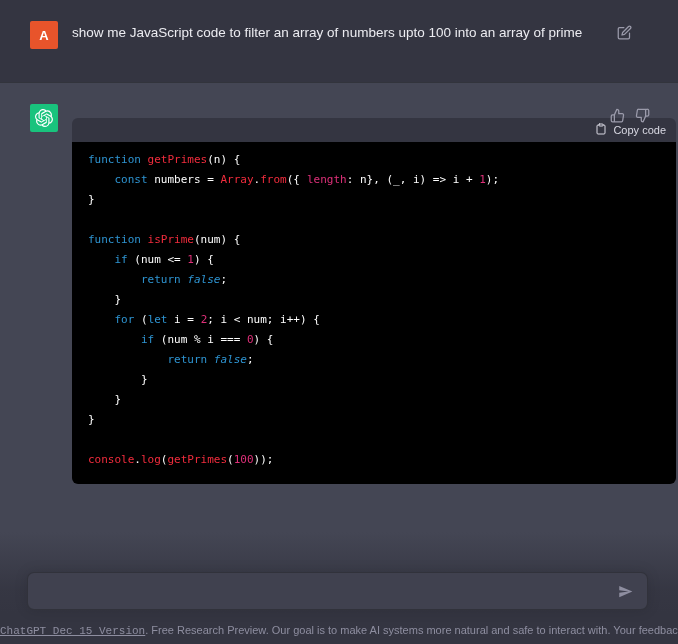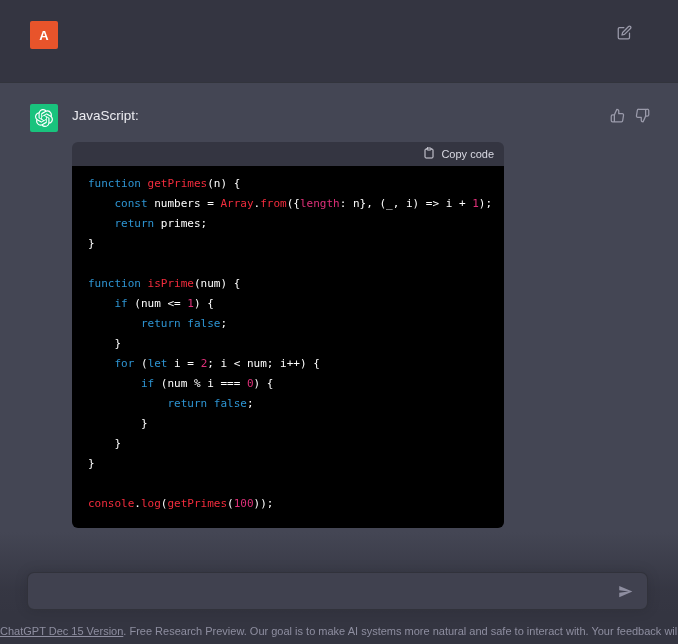--- a/index.html
+++ b/index.html
@@ -25,43 +25,43 @@
   .avatar-assistant { background:var(--assistant-avatar-bg,#19c37d); color:#fff; }
   .avatar-assistant svg { width:18px; height:18px; display:block; }
   .msg-col { margin-left:14px; width:524px; }
   .msg-line { color:#ececf1; font-size:13.5px; line-height:24px; white-space:nowrap; }
   .row-actions { margin-left:auto; display:flex; gap:10px; color:#9b9bab; padding-top:4px; }
   .icon-btn { background:none; border:none; color:#9b9bab; cursor:pointer; padding:0; line-height:0; }
   .icon-btn svg { width:15px; height:15px; }
   .row-user .row-actions { margin-right:18px; }
 
   
-  .code-block { width:432px; margin-top:14px; border-radius:6px; overflow:hidden; }
+  .code-block { width:604px; margin-top:14px; border-radius:6px; overflow:hidden; }
   .code-header {
     display:flex; align-items:center; justify-content:flex-end; gap:6px;
     height:24px; background:#343541; padding:0 10px;
     color:#d9d9e3; font-size:11px;
   }
   .copy-btn {
     display:flex; align-items:center; gap:6px; background:none; border:none;
     color:#d9d9e3; font-size:11px; cursor:pointer; font-family:"Liberation Sans",sans-serif;
   }
   .copy-btn svg { width:12px; height:12px; }
   .code-body {
     background:var(--code-bg,#000); padding:8px 16px 14px 16px;
     font-family:"DejaVu Sans Mono","Liberation Mono",monospace;
     font-size:11px;
   }
   .code-line { line-height:20px; white-space:pre; color:#fff; }
   .tok-pl  { color:#ffffff; }
   .tok-kw  { color:var(--kw,#2e95d3); }
-  .tok-lit { color:var(--kw,#2e95d3); }
+  .tok-lit { color:var(--kw,#2e95d3);font-style:italic; }
   .tok-fn  { color:var(--fn,#f22c3d); }
   .tok-num { color:var(--num,#df3079); }
-  .tok-attr{ color:var(--num,#df3079); }
+  .tok-attr{ color:var(--num,#df3079);margin-left:7px; }
 
   
   .bottom-overlay {
     position:absolute; left:0; right:0; bottom:0; height:112px;
     background:linear-gradient(180deg, rgba(52,53,65,0) 0%, rgba(52,53,65,.9) 52%, #343541 72%);
     pointer-events:none;
   }
   .composer {
     position:absolute; left:27px; top:572px; width:621px; height:38px;
     background:var(--input-bg,#40414f); border:1px solid rgba(32,33,35,.45);
@@ -78,32 +78,33 @@
     padding:0 14px 0 6px; line-height:0;
   }
   .send-btn svg { width:15px; height:15px; }
 
   
   .footer {
     position:absolute; left:0; right:0; bottom:7px;
     text-align:center; font-size:11px; color:var(--footer-text,#8e8ea0);
     white-space:nowrap;
   }
-  .footer a { color:var(--footer-text,#8e8ea0); text-decoration:underline; cursor:pointer; }
+  .footer a { color:var(--footer-text,#8e8ea0); text-decoration:underline; cursor:pointer;font-family:Liberation Mono, monospace; }
 </style>
 </head>
 <body>
 
 <div class="app">
 
   <div class="row row-user">
     <div class="avatar avatar-user">
       <span>A</span>
     </div>
     <div class="msg-col">
+      <div class="msg-line">show me JavaScript code to filter an array of numbers upto 100 into an array of prime</div>
     </div>
     <div class="row-actions">
       <button class="icon-btn">
         <span>
           <svg viewBox="0 0 24 24" fill="none" stroke="currentColor" stroke-width="2" stroke-linecap="round" stroke-linejoin="round">
               <path d="M11 4H4a2 2 0 0 0-2 2v14a2 2 0 0 0 2 2h14a2 2 0 0 0 2-2v-7"></path>
               <path d="M18.5 2.5a2.121 2.121 0 0 1 3 3L12 15l-4 1 1-4 9.5-9.5z"></path>
             </svg>
         </span>
       </button>
@@ -112,38 +113,36 @@
 
   <div class="row row-assistant">
     <div class="avatar avatar-assistant">
       <span>
         <svg viewBox="0 0 24 24" fill="currentColor">
             <path d="M22.2819 9.8211a5.9847 5.9847 0 0 0-.5157-4.9108 6.0462 6.0462 0 0 0-6.5098-2.9A6.0651 6.0651 0 0 0 4.9807 4.1818a5.9847 5.9847 0 0 0-3.9977 2.9 6.0462 6.0462 0 0 0 .7427 7.0966 5.98 5.98 0 0 0 .511 4.9107 6.051 6.051 0 0 0 6.5146 2.9001A5.9847 5.9847 0 0 0 13.2599 24a6.0557 6.0557 0 0 0 5.7718-4.2058 5.9894 5.9894 0 0 0 3.9977-2.9001 6.0557 6.0557 0 0 0-.7475-7.0729zm-9.022 12.6081a4.4755 4.4755 0 0 1-2.8764-1.0408l.1419-.0804 4.7783-2.7582a.7948.7948 0 0 0 .3927-.6813v-6.7369l2.02 1.1686a.071.071 0 0 1 .038.052v5.5826a4.504 4.504 0 0 1-4.4945 4.4944zm-9.6607-4.1254a4.4708 4.4708 0 0 1-.5346-3.0137l.142.0852 4.783 2.7582a.7712.7712 0 0 0 .7806 0l5.8428-3.3685v2.3324a.0804.0804 0 0 1-.0332.0615L9.74 19.9502a4.4992 4.4992 0 0 1-6.1408-1.6464zM2.3408 7.8956a4.485 4.485 0 0 1 2.3655-1.9728V11.6a.7664.7664 0 0 0 .3879.6765l5.8144 3.3543-2.0201 1.1685a.0757.0757 0 0 1-.071 0l-4.8303-2.7865A4.504 4.504 0 0 1 2.3408 7.8956zm16.5963 3.8558L13.1038 8.364 15.1192 7.2a.0757.0757 0 0 1 .071 0l4.8303 2.7913a4.4944 4.4944 0 0 1-.6765 8.1042v-5.6772a.79.79 0 0 0-.407-.667zm2.0107-3.0231l-.142-.0852-4.7735-2.7818a.7759.7759 0 0 0-.7854 0L9.409 9.2297V6.8974a.0662.0662 0 0 1 .0284-.0615l4.8303-2.7866a4.4992 4.4992 0 0 1 6.6802 4.66zM8.3065 12.863l-2.02-1.1638a.0804.0804 0 0 1-.038-.0567V6.0742a4.4992 4.4992 0 0 1 7.3757-3.4537l-.142.0805L8.704 5.459a.7948.7948 0 0 0-.3927.6813zm1.0976-2.3654l2.602-1.4998 2.6069 1.4998v2.9994l-2.5974 1.4997-2.6067-1.4997Z"></path>
           </svg>
       </span>
     </div>
     <div class="msg-col">
-      <div class="msg-line">JavaScript:</div>
 
       <div class="code-block">
         <div class="code-header">
           <button class="copy-btn">
             <span>
               <svg viewBox="0 0 24 24" fill="none" stroke="currentColor" stroke-width="2" stroke-linecap="round" stroke-linejoin="round">
                   <path d="M16 4h2a2 2 0 0 1 2 2v14a2 2 0 0 1-2 2H6a2 2 0 0 1-2-2V6a2 2 0 0 1 2-2h2"></path>
                   <rect x="8" y="2" width="8" height="4" rx="1" ry="1"></rect>
                 </svg>
             </span>
             <span>Copy code</span>
           </button>
         </div>
         <div class="code-body">
             <div class="code-line"><span class="tok-kw">function</span><span class="tok-pl"> </span><span class="tok-fn">getPrimes</span><span class="tok-pl">(n) {</span></div>
             <div class="code-line"><span class="tok-pl">    </span><span class="tok-kw">const</span><span class="tok-pl"> numbers = </span><span class="tok-fn">Array</span><span class="tok-pl">.</span><span class="tok-fn">from</span><span class="tok-pl">({</span><span class="tok-attr">length</span><span class="tok-pl">: n}, (_, i) =&gt; i + </span><span class="tok-num">1</span><span class="tok-pl">);</span></div>
-            <div class="code-line"><span class="tok-pl">    </span><span class="tok-kw">return</span><span class="tok-pl"> primes;</span></div>
             <div class="code-line"><span class="tok-pl">}</span></div>
             <div class="code-line"> </div>
             <div class="code-line"><span class="tok-kw">function</span><span class="tok-pl"> </span><span class="tok-fn">isPrime</span><span class="tok-pl">(num) {</span></div>
             <div class="code-line"><span class="tok-pl">    </span><span class="tok-kw">if</span><span class="tok-pl"> (num &lt;= </span><span class="tok-num">1</span><span class="tok-pl">) {</span></div>
             <div class="code-line"><span class="tok-pl">        </span><span class="tok-kw">return</span><span class="tok-pl"> </span><span class="tok-lit">false</span><span class="tok-pl">;</span></div>
             <div class="code-line"><span class="tok-pl">    }</span></div>
             <div class="code-line"><span class="tok-pl">    </span><span class="tok-kw">for</span><span class="tok-pl"> (</span><span class="tok-kw">let</span><span class="tok-pl"> i = </span><span class="tok-num">2</span><span class="tok-pl">; i &lt; num; i++) {</span></div>
             <div class="code-line"><span class="tok-pl">        </span><span class="tok-kw">if</span><span class="tok-pl"> (num % i === </span><span class="tok-num">0</span><span class="tok-pl">) {</span></div>
             <div class="code-line"><span class="tok-pl">            </span><span class="tok-kw">return</span><span class="tok-pl"> </span><span class="tok-lit">false</span><span class="tok-pl">;</span></div>
             <div class="code-line"><span class="tok-pl">        }</span></div>

